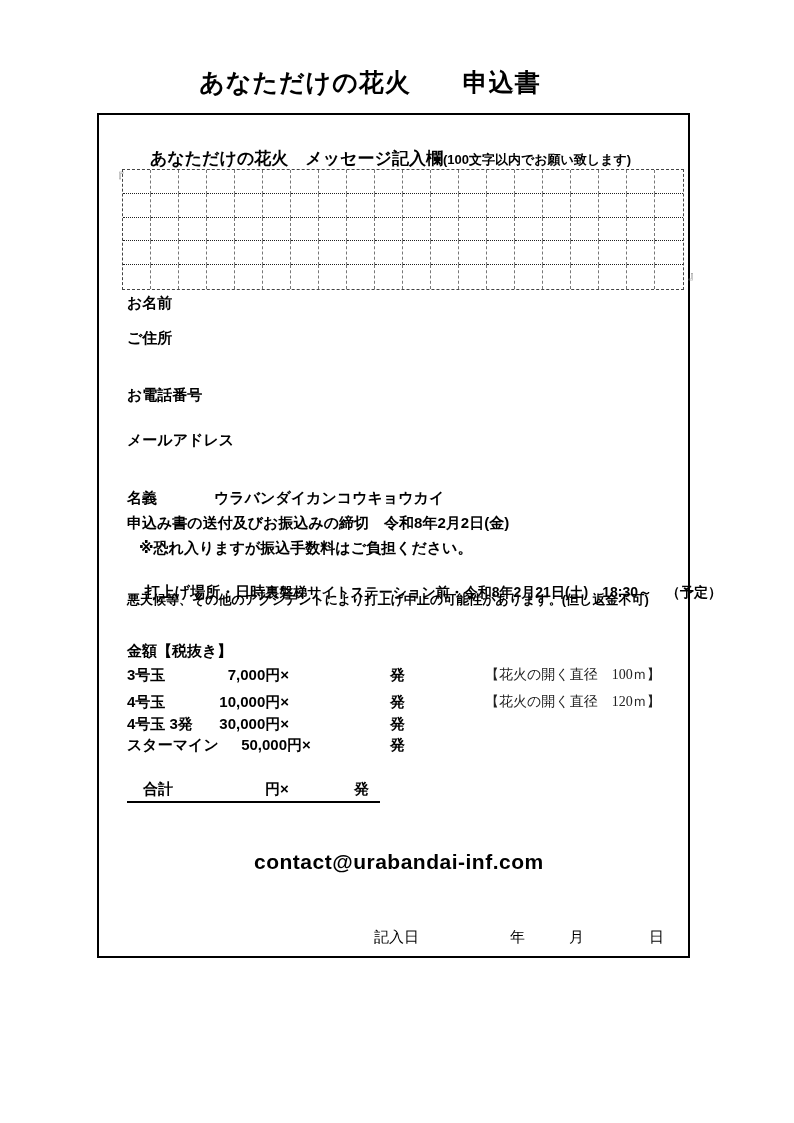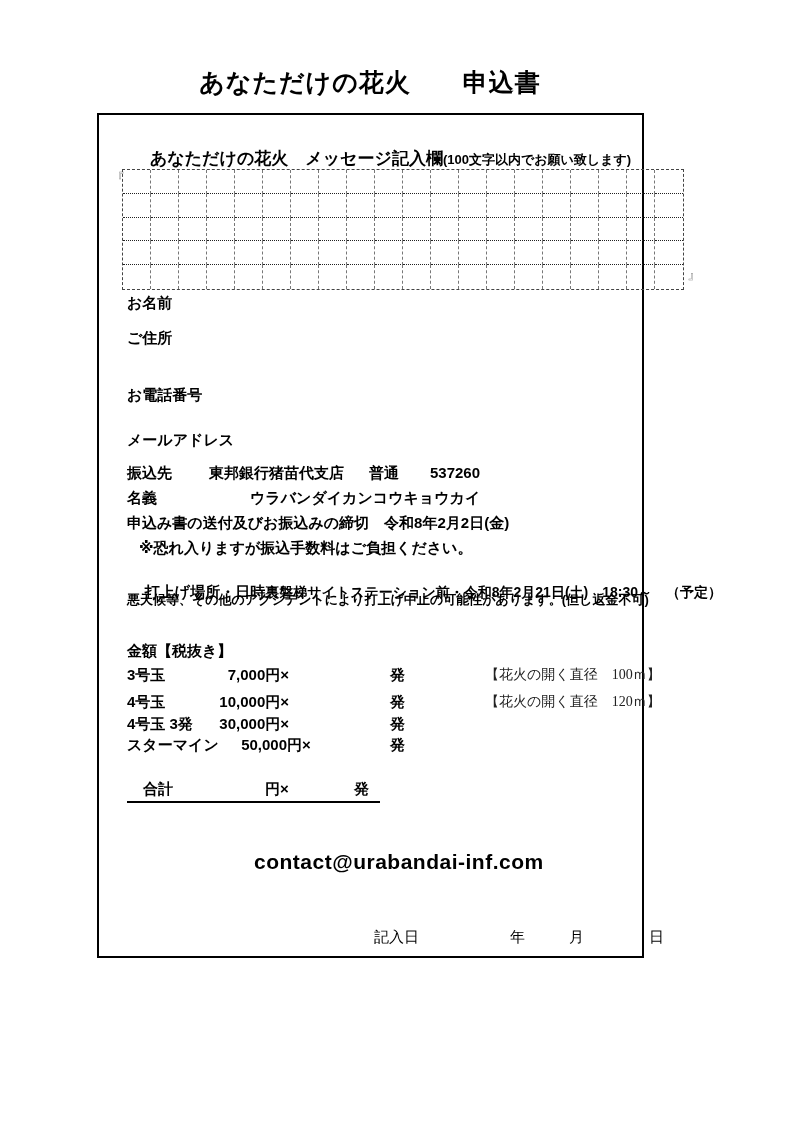--- a/index.html
+++ b/index.html
@@ -12,21 +12,21 @@
     overflow: hidden;
   }
   .page-title {
     position: absolute; top: 66px; left: 0; width: 740px;
     text-align: center;
     font-size: 25px; font-weight: bold; letter-spacing: 1px;
     white-space: pre;
   }
   .form-box {
     position: absolute; left: 97px; top: 113px;
-    width: 547px; height: 845px;
+    width: 593px; height: 845px;
     border: 2px solid #000;
   }
   .abs { position: absolute; white-space: pre; }
   .box-header { left: 32px; top: 12px; font-size: 17px; font-weight: bold; }
   .box-header .note { font-size: 13px; font-weight: bold; }
   .quote { color: #888; font-size: 15px; font-weight: normal; }
   .open-quote { left: 11px; top: 55px; }
   .close-quote { left: 588px; top: 150px; }
   .msg-grid {
     position: absolute; left: 23px; top: 54px;
@@ -39,21 +39,21 @@
   .msg-cell { border-right: 1px dashed #777; border-bottom: 1px dotted #222; }
   .msg-cell:nth-child(20n) { border-right: none; }
   .msg-cell:nth-child(n+81) { border-bottom: none; }
   .lbl { font-size: 15px; font-weight: bold; left: 28px; }
   .f-name  { top: 179px; }
   .f-addr  { top: 214px; }
   .f-tel   { top: 271px; }
   .f-mail  { top: 316px; }
   .bank-row { left: 28px; font-size: 15px; font-weight: bold; display: flex; }
   .bank-1 { top: 349px; }
-  .bank-2 { top: 374px; gap: 36px; }
+  .bank-2 { top: 374px; }
   .bank-3 { top: 399px; }
   .bank-4 { top: 424px; margin-left: 12px; }
   .w82  { width: 82px; }
   .w87  { width: 87px; }
   .w160 { width: 160px; }
   .w61  { width: 61px; }
   .launch-row { top: 450px; left: 28px; }
   .launch-row .launch-label { font-size: 15px; font-weight: bold; }
   .launch-row .launch-detail { font-size: 14px; font-weight: bold; }
   .warning-row { top: 476px; left: 28px; font-size: 13px; font-weight: bold; }
@@ -208,26 +208,20 @@
       <div class="msg-cell"></div>
       <div class="msg-cell"></div>
     </div>
   <span class="abs quote close-quote">』</span>
 
   <div class="abs lbl f-name">お名前</div>
   <div class="abs lbl f-addr">ご住所</div>
   <div class="abs lbl f-tel">お電話番号</div>
   <div class="abs lbl f-mail">メールアドレス</div>
 
-  <div class="abs bank-row bank-1">
-    <span class="w82">振込先</span>
-    <span class="w160">東邦銀行猪苗代支店</span>
-    <span class="w61">普通</span>
-    <span>537260</span>
-  </div>
 
   <div class="abs bank-row bank-2">
     <span class="w87">名義</span>
     <span>ウラバンダイカンコウキョウカイ</span>
   </div>
 
   <div class="abs bank-row bank-3">
     <span>申込み書の送付及びお振込みの締切　令和8年2月2日(金)</span>
   </div>
 

